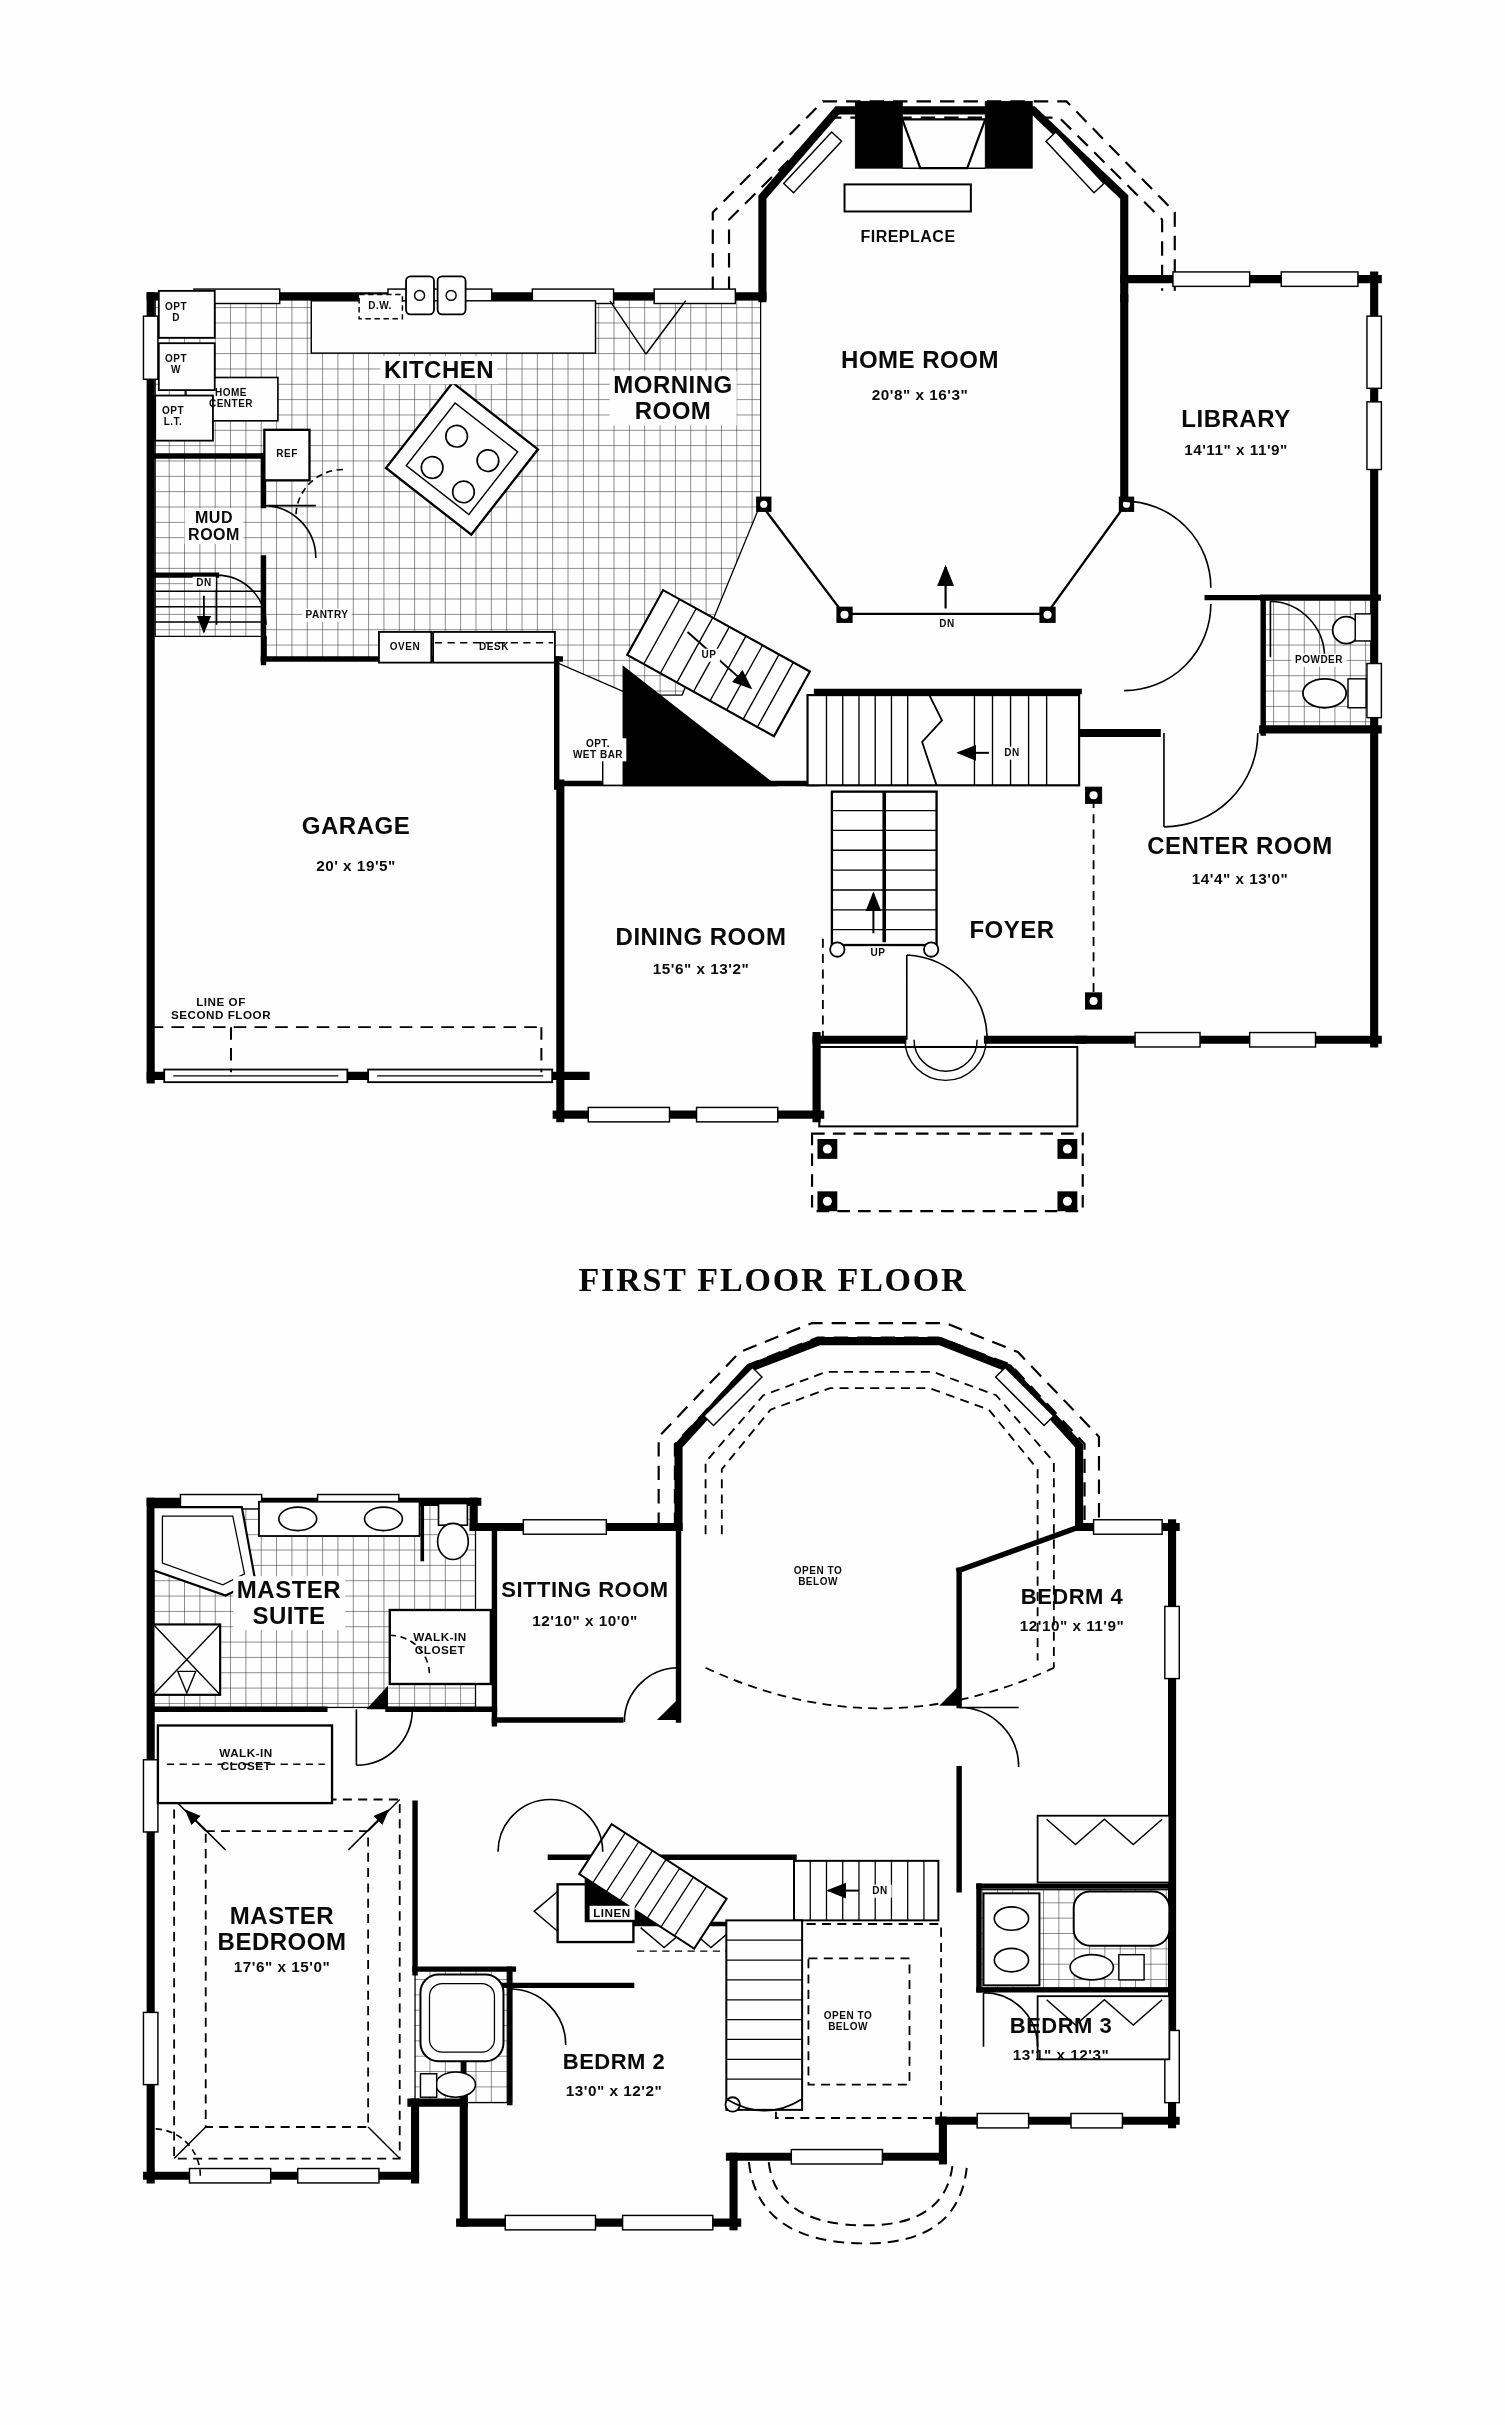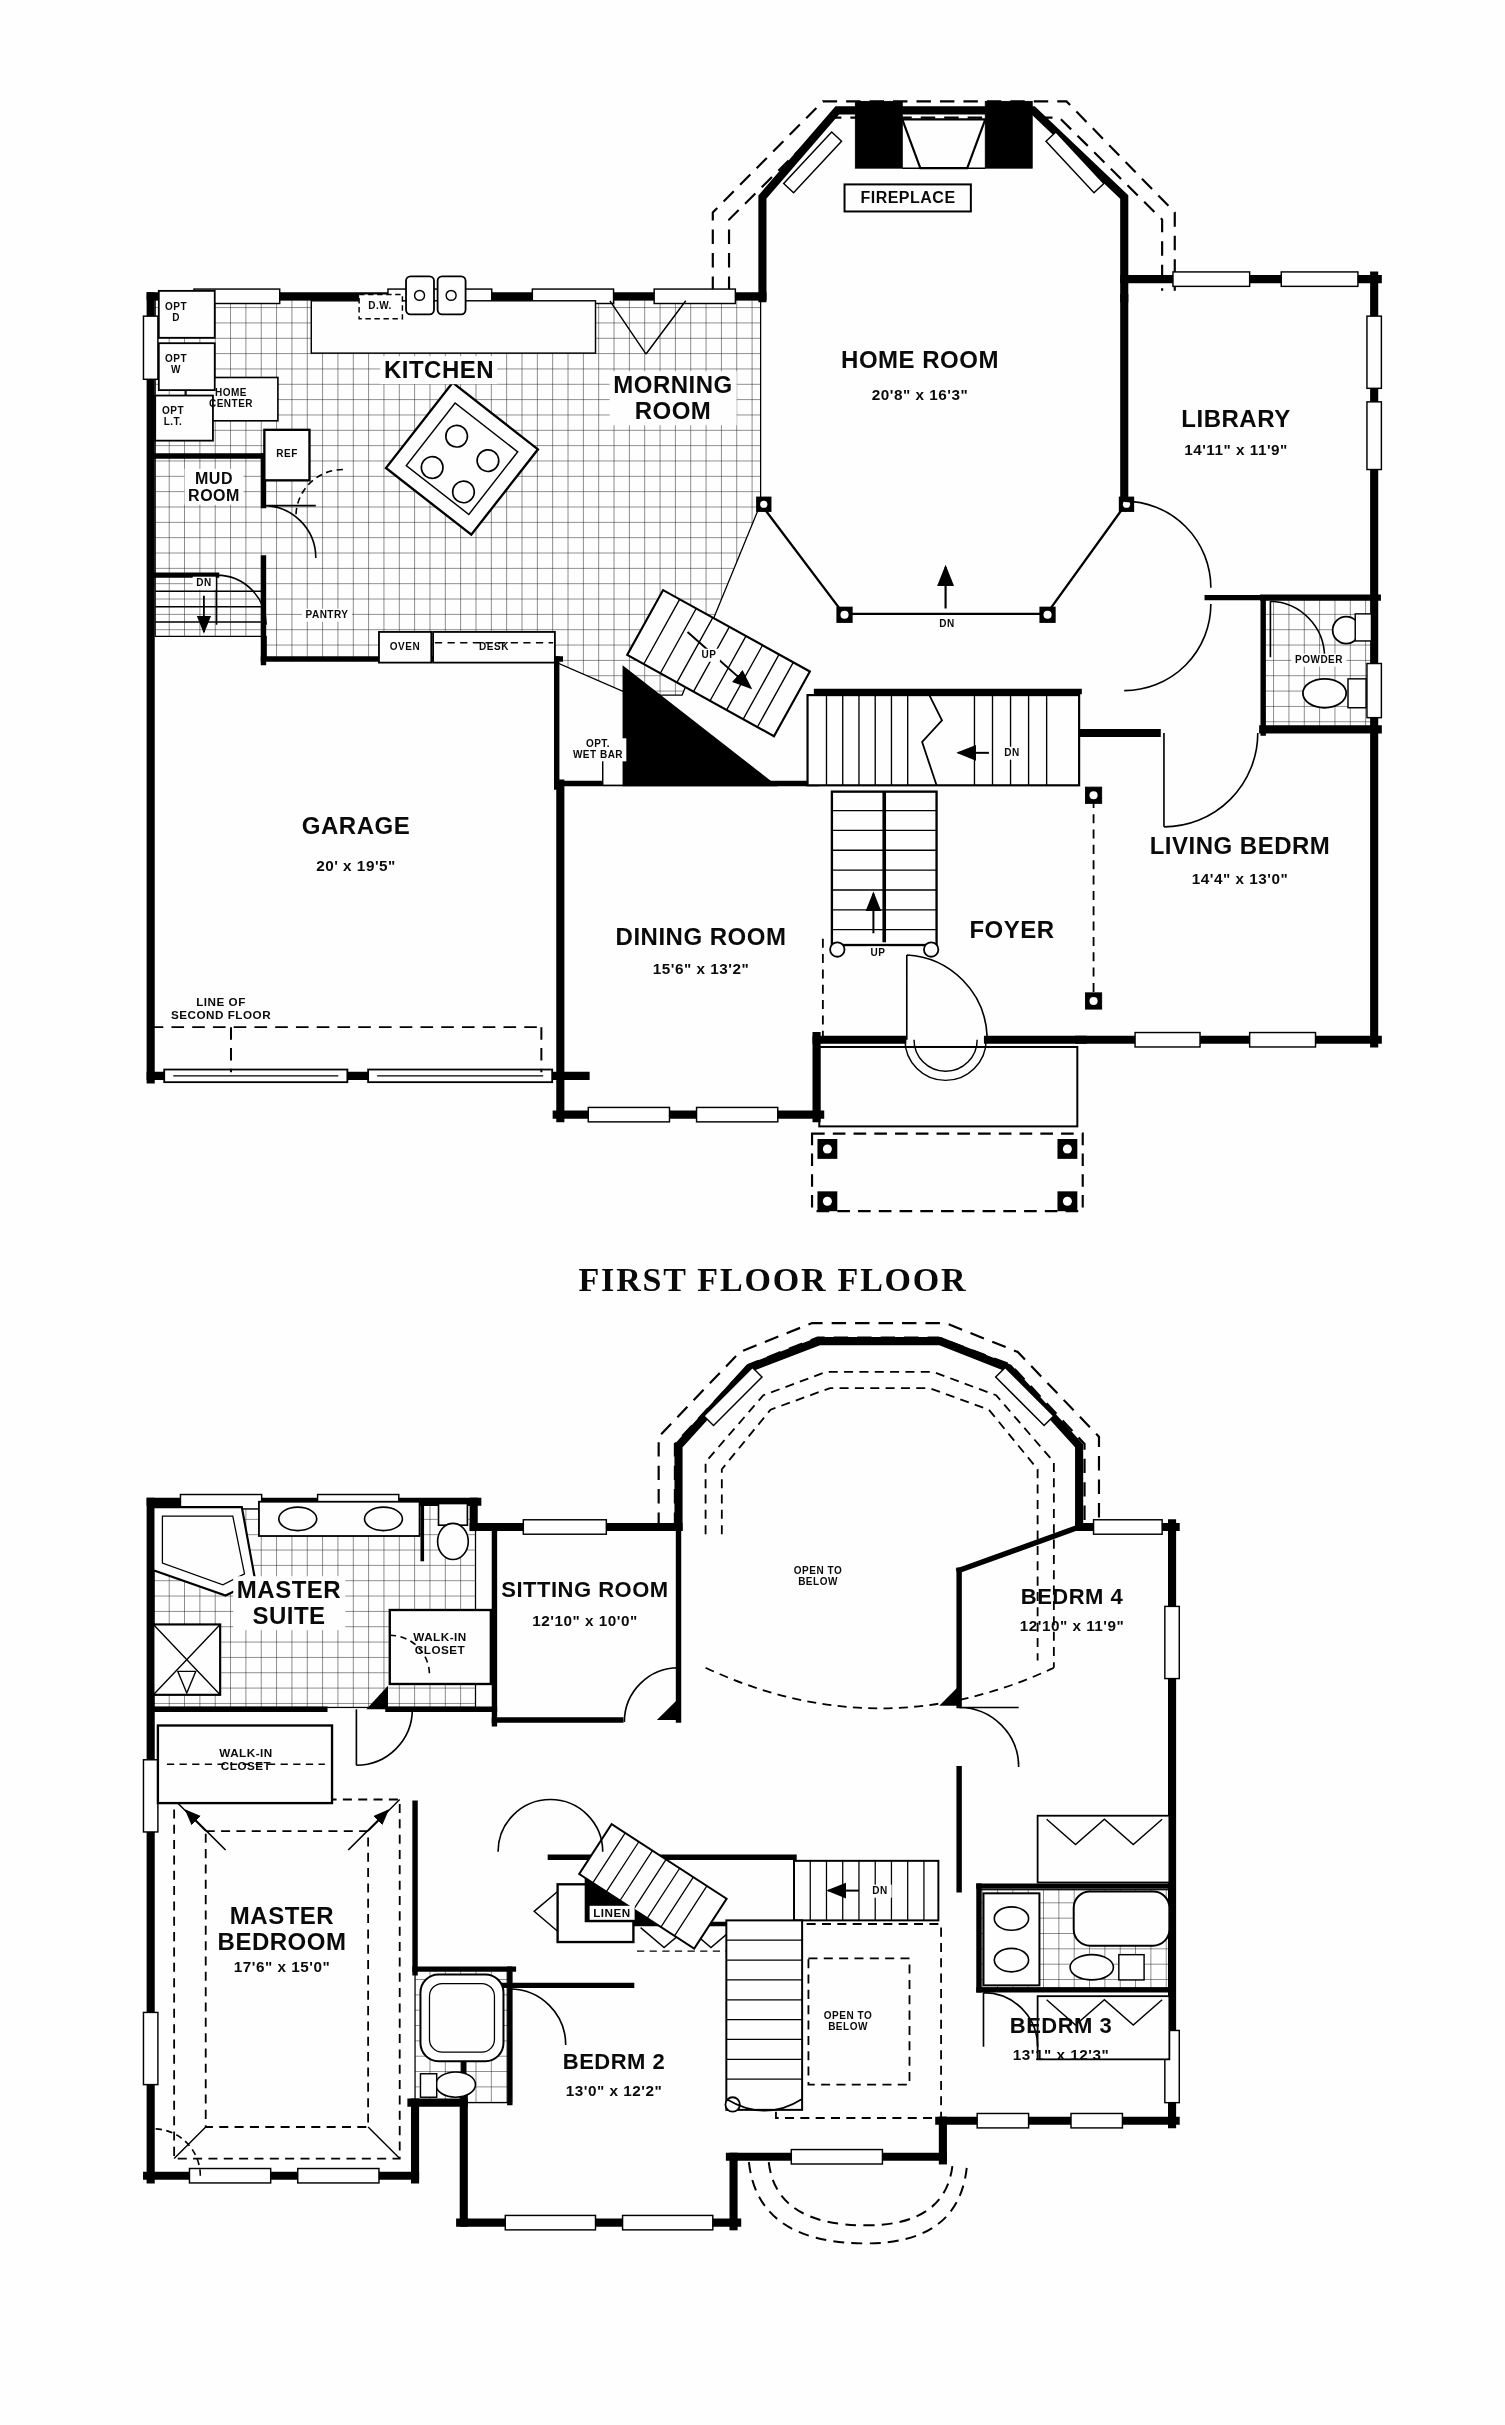--- a/index.html
+++ b/index.html
@@ -5,21 +5,21 @@
   html,body{margin:0;padding:0;background:#fff;}
   .sheet{position:relative;width:1505px;height:2426px;background:#fefefe;overflow:hidden;
          font-family:"Liberation Sans", sans-serif;color:#0a0a0a;}
   svg{position:absolute;left:0;top:0;}
   .lbl{position:absolute;transform:translate(-50%,-50%);white-space:pre-line;text-align:center;
        font-weight:bold;line-height:1.08;letter-spacing:0.5px;color:#0a0a0a;}
   .halo{background:#fefefe;padding:0.9px 3.6px;}
   .room{font-size:24px;}
   .room2{font-size:22px;}
   .dims{font-size:15.3px;font-weight:bold;}
-  .sm{font-size:16px;}
+  .sm{font-size:16px;margin-top:39px;}
   .xs{font-size:10px;}
   .xxs{font-size:11.7px;}
   .title{font-family:"Liberation Serif", serif;font-size:34px;font-weight:bold;
          letter-spacing:1.8px;white-space:nowrap;}
 </style>
 </head>
 <body>
 
 <div class="sheet">
 <svg width="1505" height="2426" viewBox="0 0 1668 2688">
@@ -415,21 +415,21 @@
 <div class="lbl xs halo" style="left:1012px;top:753px">DN</div>
 <div class="lbl xs halo" style="left:947px;top:624px">DN</div>
 <div class="lbl room" style="left:356px;top:826px">GARAGE</div>
 <div class="lbl dims" style="left:356px;top:866px">20' x 19'5"</div>
 <div class="lbl xxs halo" style="left:221px;top:1009px">LINE OF
 SECOND FLOOR</div>
 <div class="lbl room" style="left:701px;top:937px">DINING ROOM</div>
 <div class="lbl dims" style="left:701px;top:969px">15'6" x 13'2"</div>
 <div class="lbl room" style="left:1012px;top:930px">FOYER</div>
 <div class="lbl xs halo" style="left:878px;top:953px">UP</div>
-<div class="lbl room" style="left:1240px;top:846px">LIVING BEDRM</div>
+<div class="lbl room" style="left:1240px;top:846px">CENTER ROOM</div>
 <div class="lbl dims" style="left:1240px;top:879px">14'4" x 13'0"</div>
 <div class="lbl xs halo" style="left:1319px;top:660px">POWDER</div>
 <div class="lbl title" style="left:773px;top:1280px">FIRST FLOOR FLOOR</div>
 
 <div class="lbl room halo" style="left:289px;top:1603px">MASTER
 SUITE</div>
 <div class="lbl xxs" style="left:440px;top:1644px">WALK-IN
 CLOSET</div>
 <div class="lbl xxs" style="left:246px;top:1760px">WALK-IN
 CLOSET</div>

